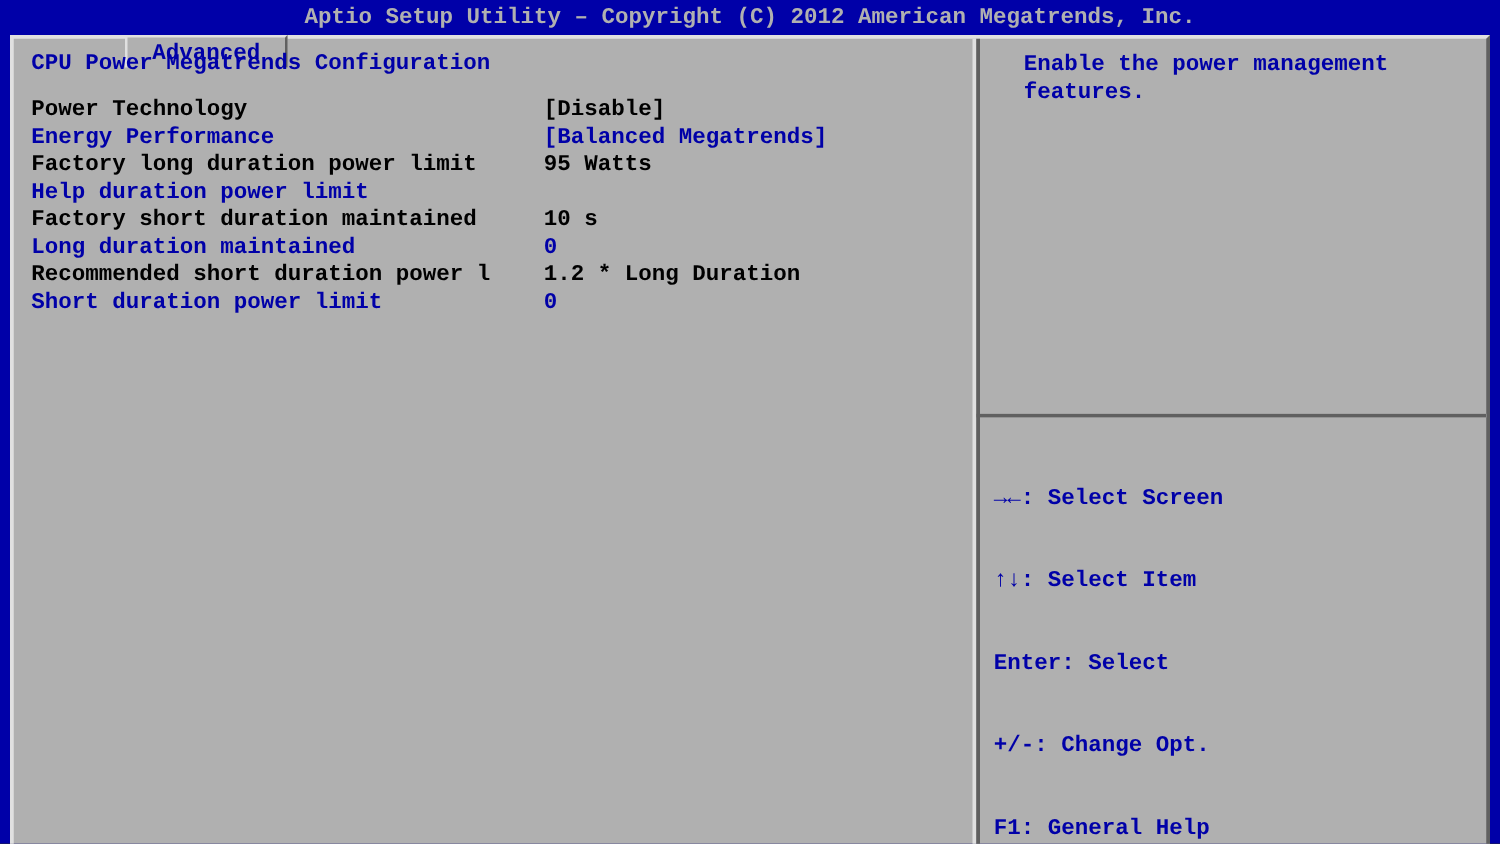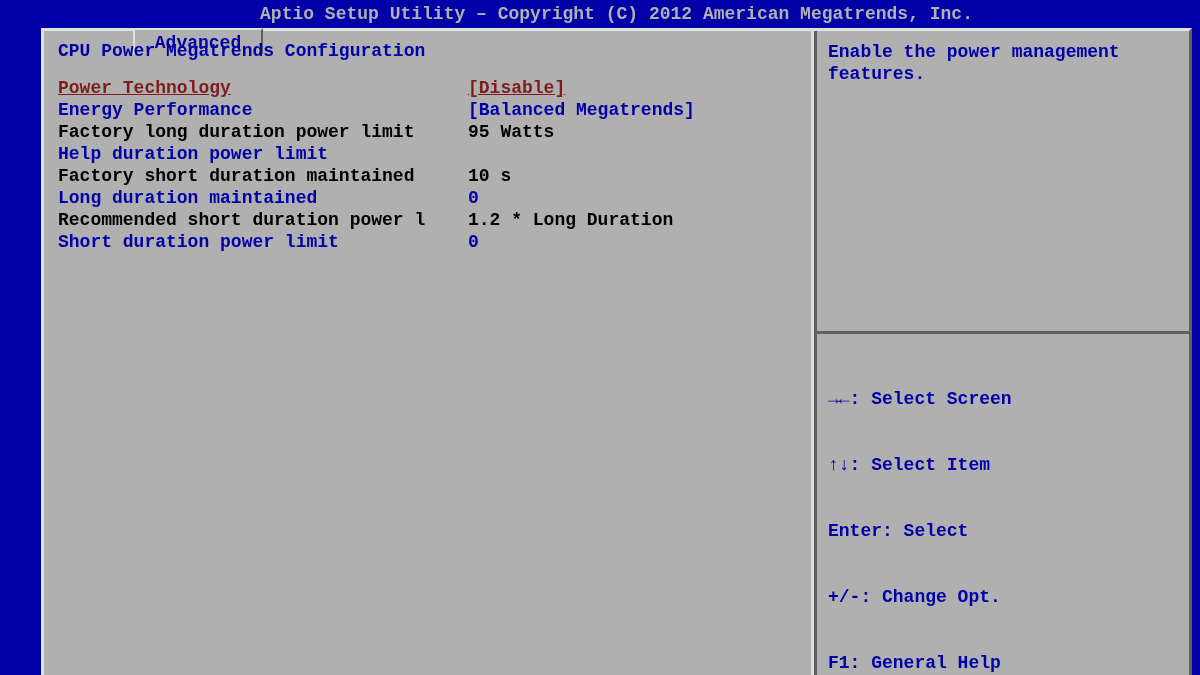--- a/index.html
+++ b/index.html
@@ -11,21 +11,20 @@
     font-size: 18px;
     font-weight: bold;
     overflow: hidden;
   }
   .screen {
     width: 1200px;
     height: 675px;
     background: #0000a8;
     display: flex;
     flex-direction: column;
-    padding-left: 33px;
   }
   .header-bar {
     height: 28px;
     background: #0000a8;
     color: #b0b0b0;
     text-align: center;
     line-height: 28px;
     white-space: pre;
   }
   .tabs-row {
@@ -75,20 +74,21 @@
   .right-pane {
     flex: 1;
     display: flex;
     flex-direction: column;
   }
   .help-top {
     padding: 10px 14px;
     color: #0000a8;
     line-height: 22px;
     height: 300px;
+    margin-left: 24px;
   }
   .divider {
     height: 3px;
     background: #e0e0e0;
     border-bottom: 3px solid #606060;
     margin: 0;
   }
   .key-help {
     padding: 10px 14px;
     color: #0000a8;
@@ -100,21 +100,21 @@
     margin-bottom: 16px;
     white-space: pre;
   }
   .opt-row {
     display: flex;
     line-height: 22px;
     white-space: pre;
   }
   .opt-label { width: 410px; }
   .opt-value { flex: 1; }
-  .selected .opt-label, .selected .opt-value { color: #7f1d1d; text-decoration: underline; }
+  .selected .opt-label, .selected .opt-value { color: #000000; }
   .editable { color: #0000a8; align-items: center; }
   .info-row { color: #000000; justify-content: space-between; }
 </style>
 </head>
 <body>
 
 <div class="screen">
 
   <div class="header-bar">Aptio Setup Utility – Copyright (C) 2012 American Megatrends, Inc.</div>
 

